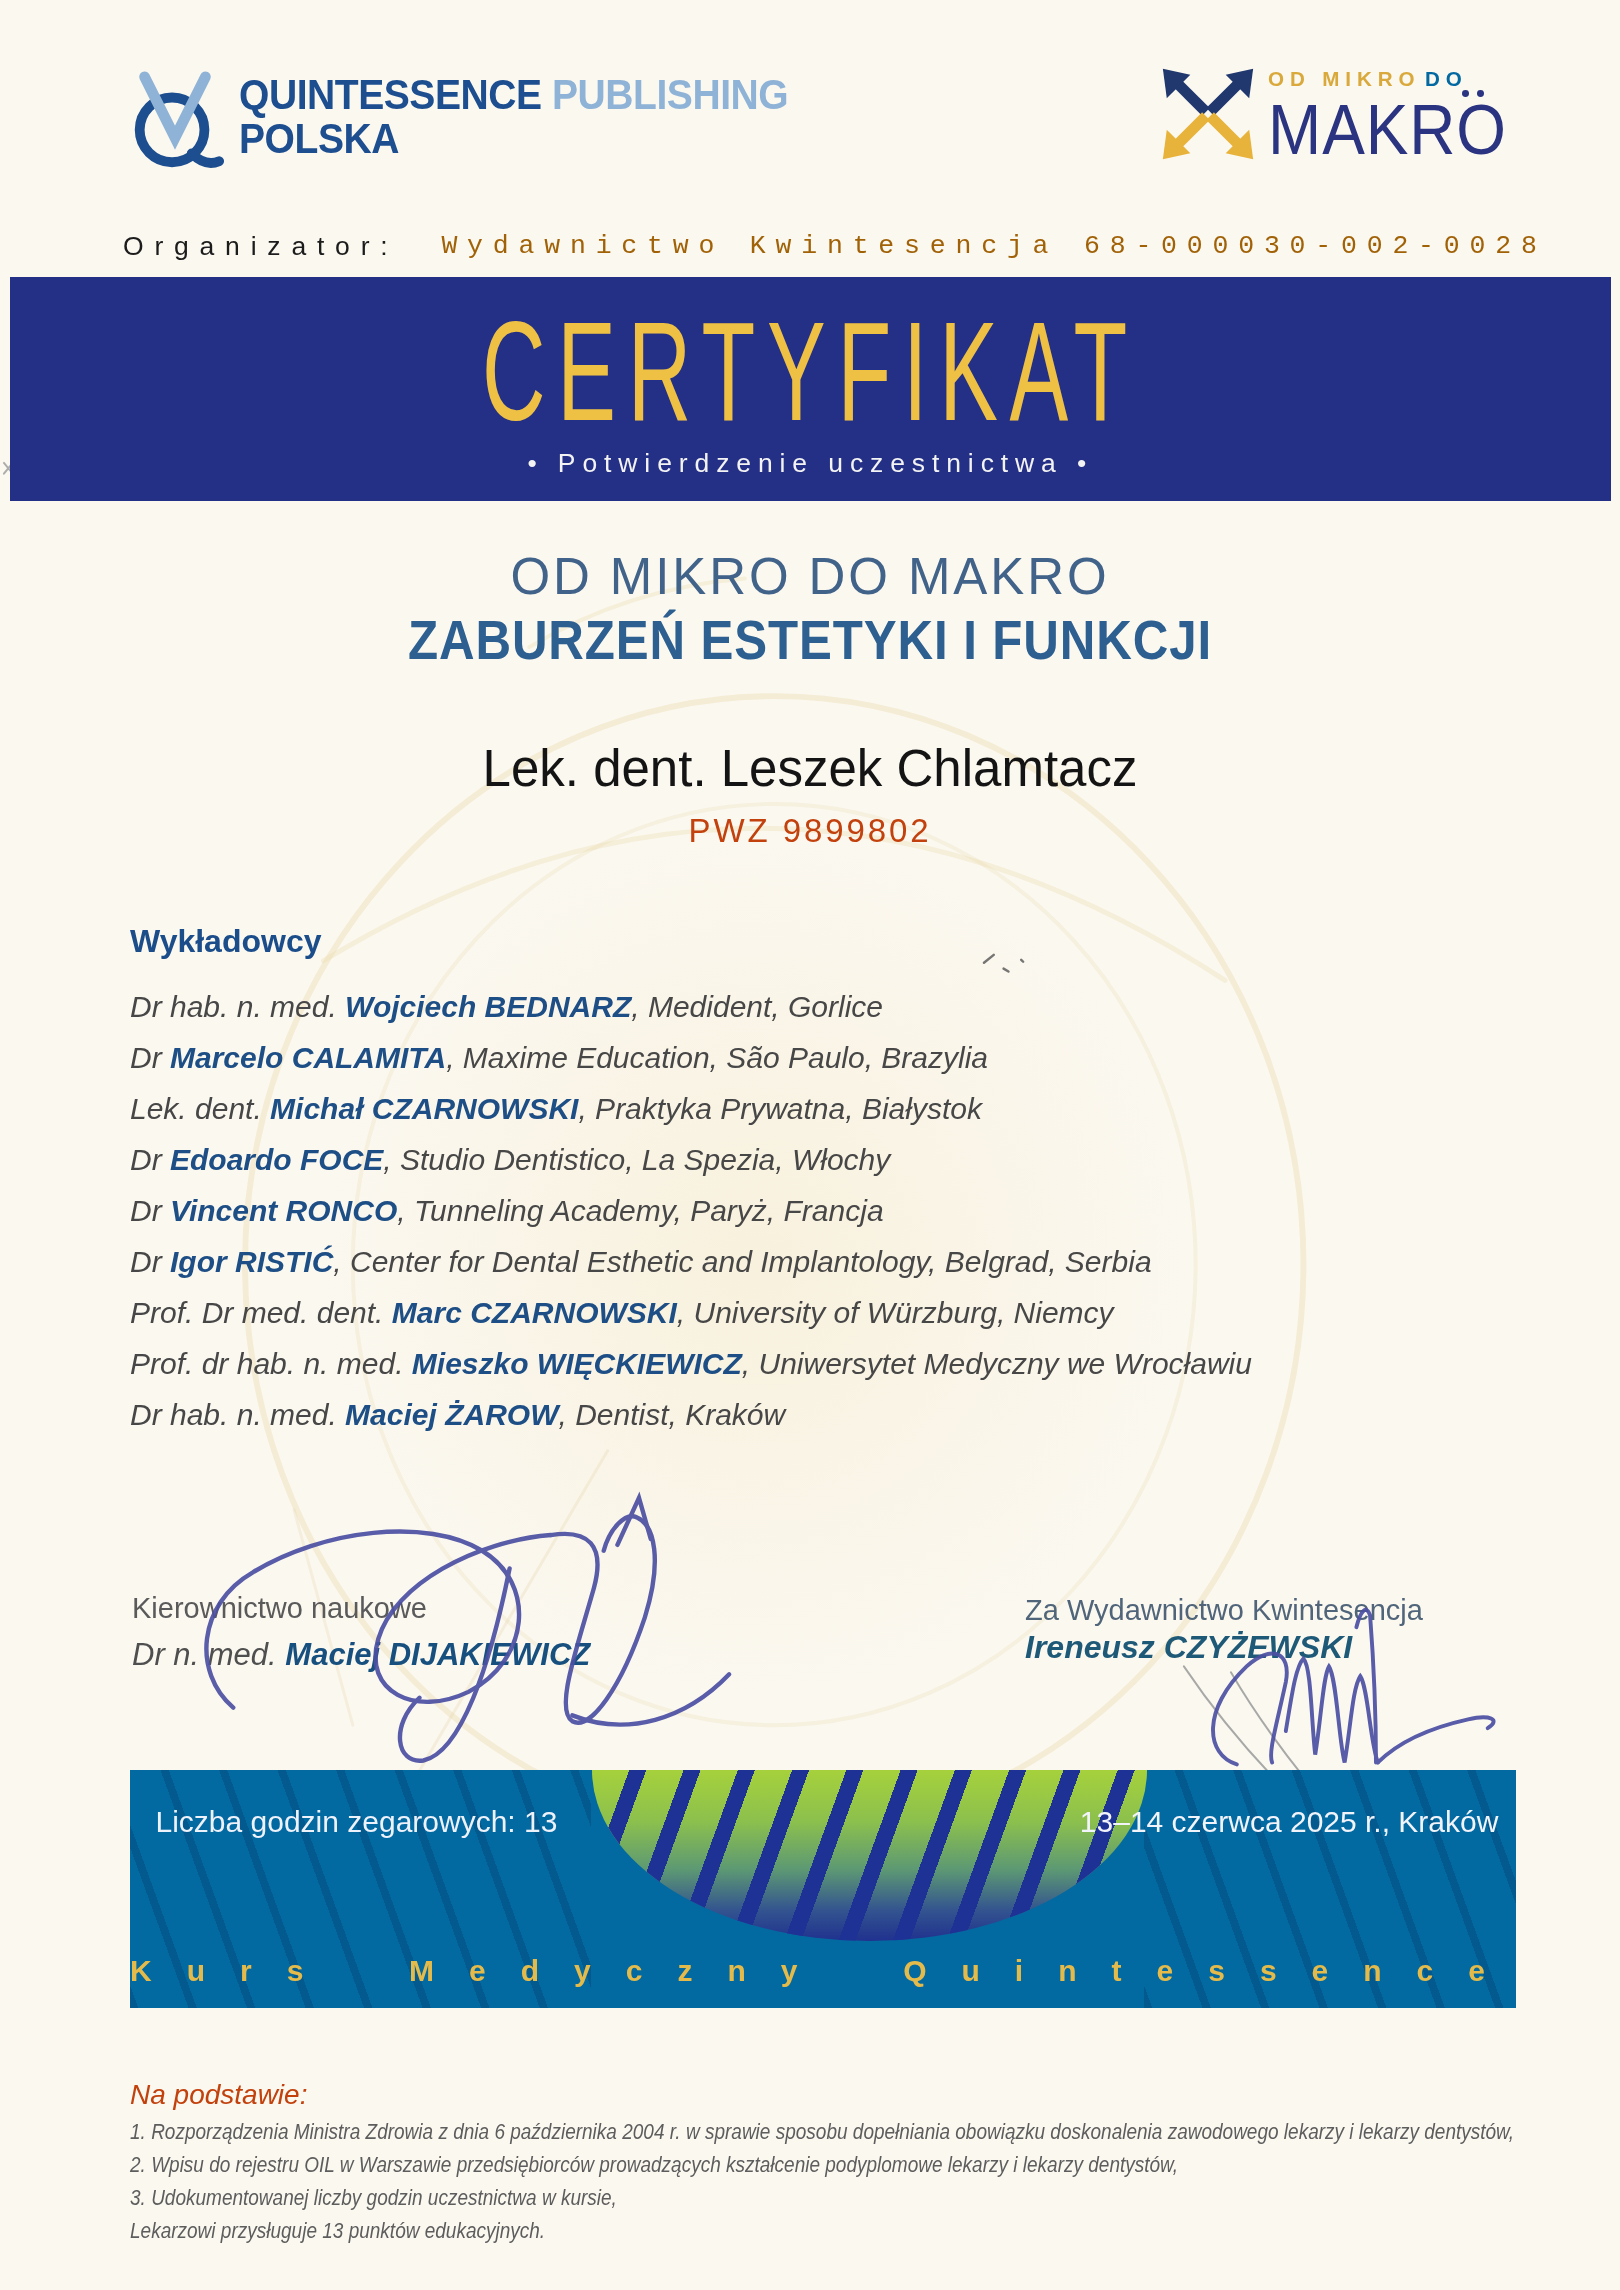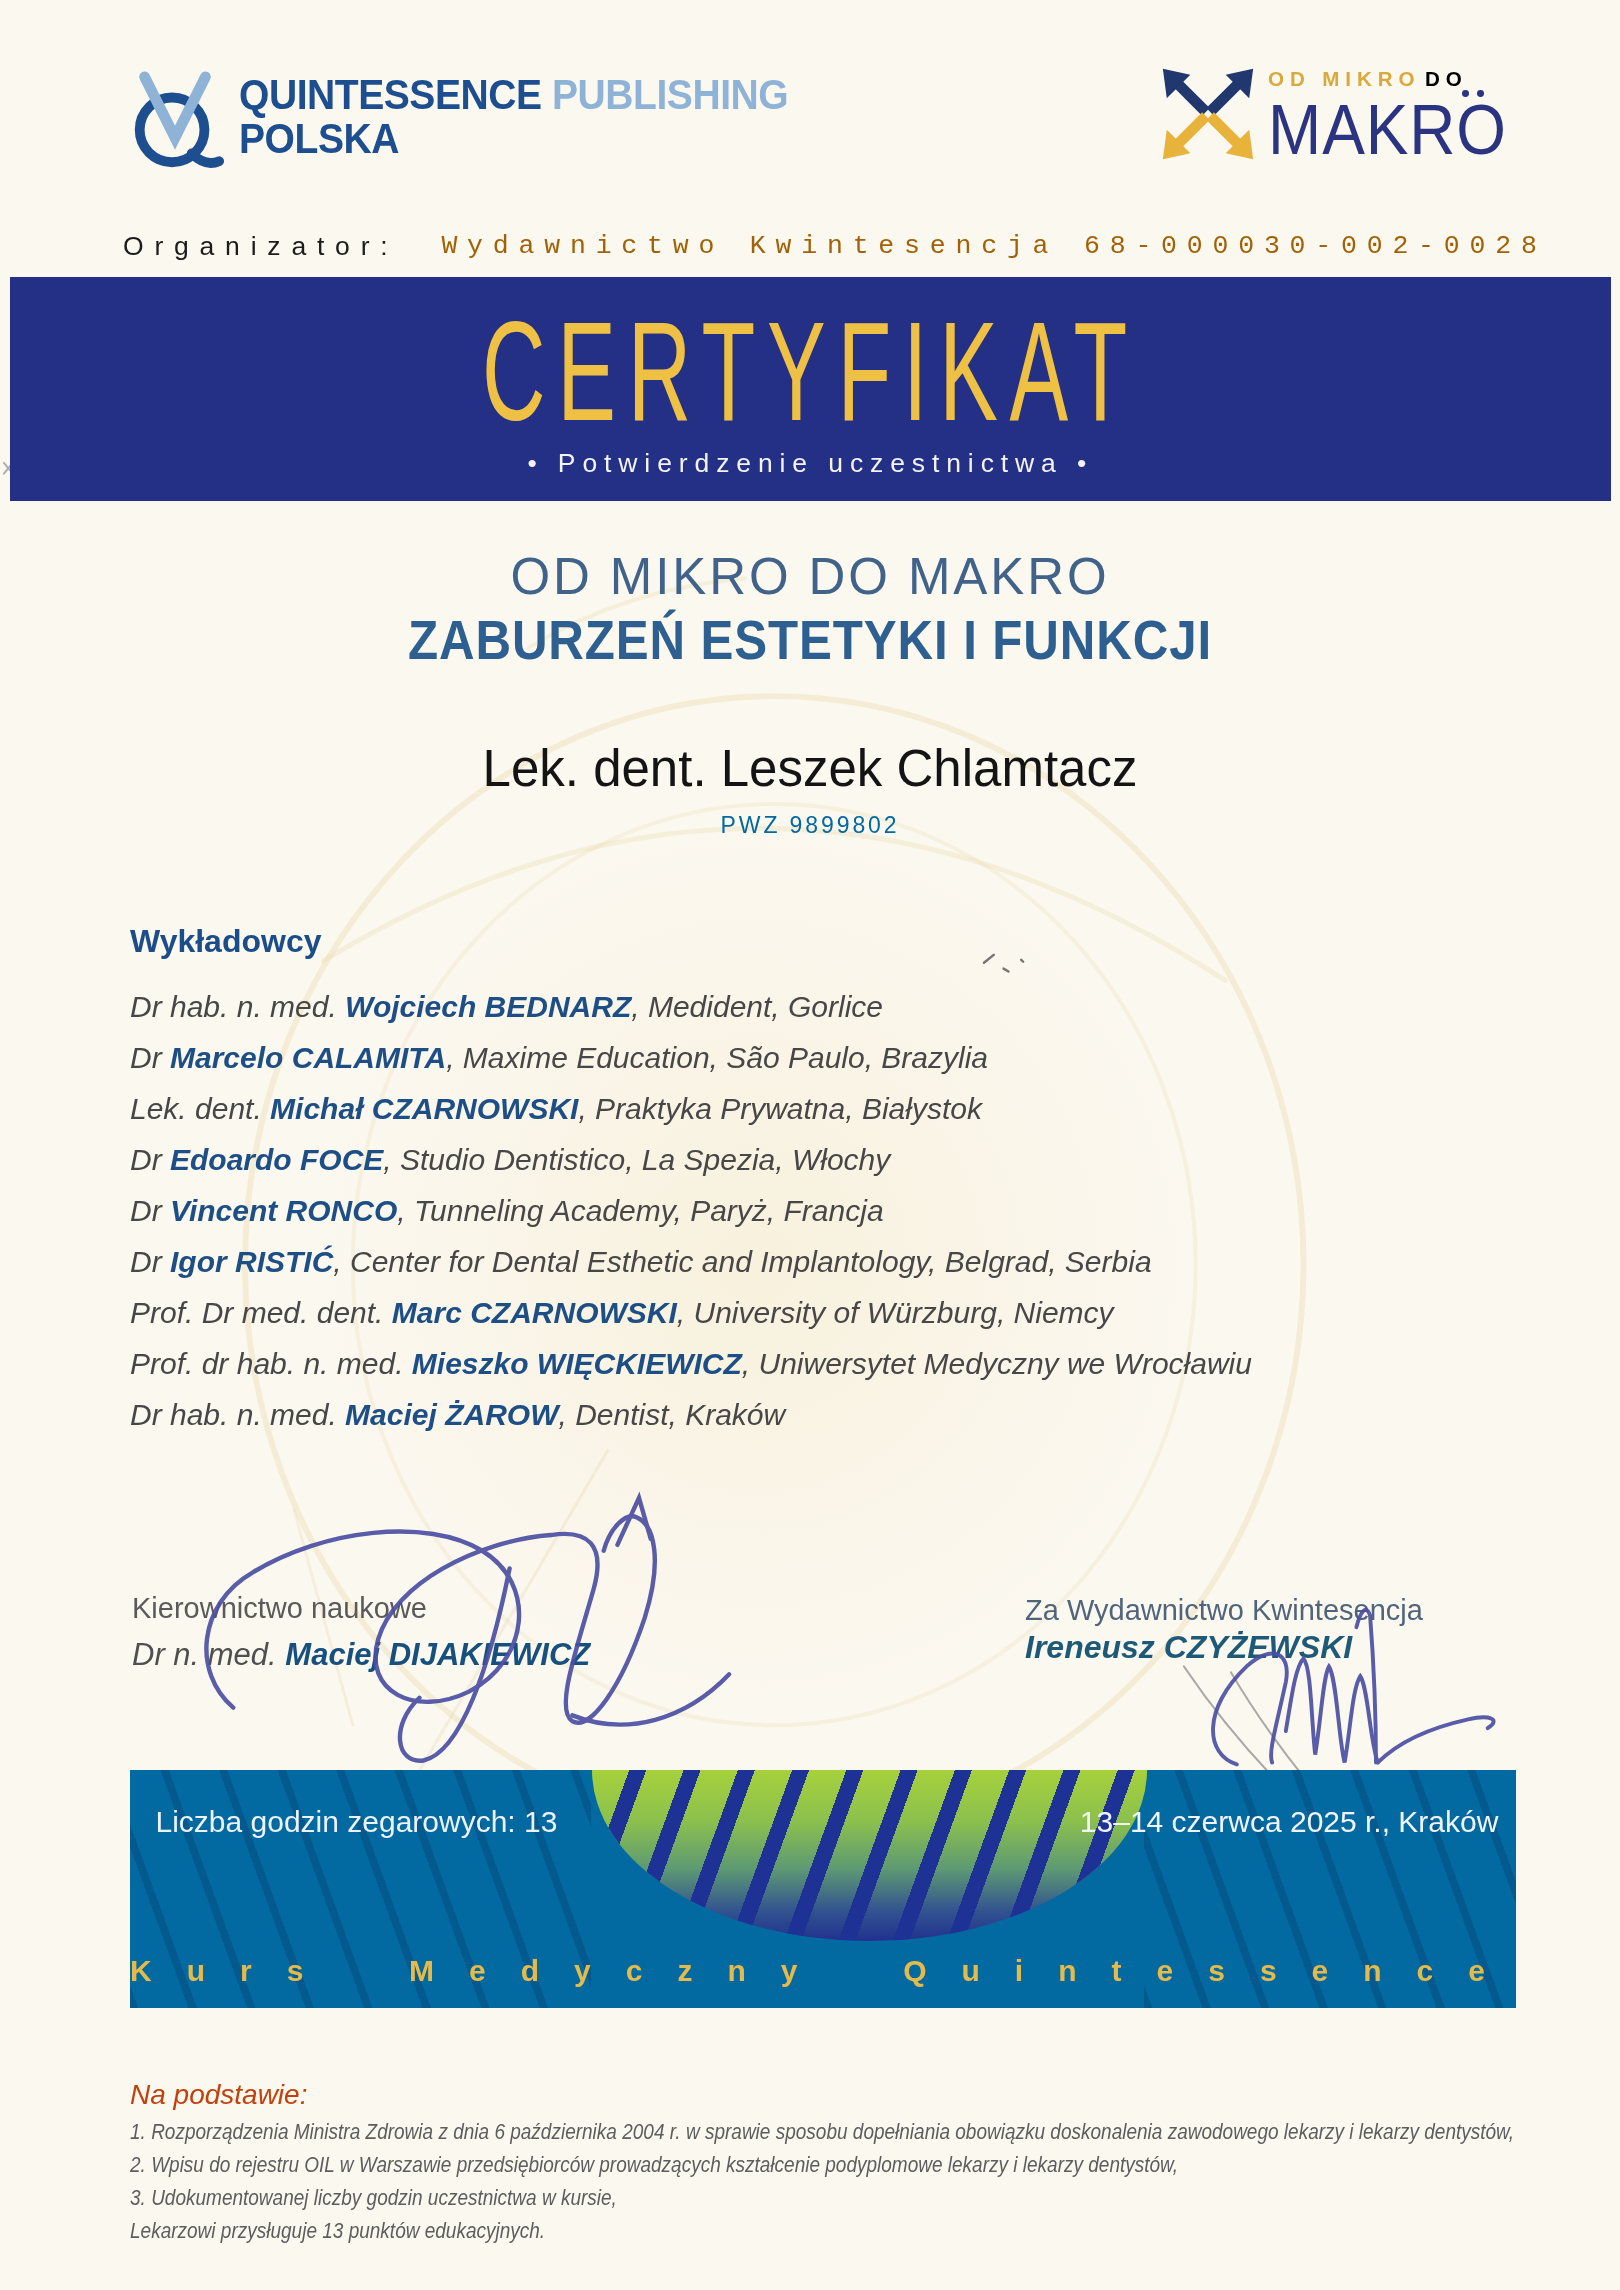--- a/index.html
+++ b/index.html
@@ -10,21 +10,21 @@
   .abs{position:absolute;}
   .z1{z-index:1;} .z2{z-index:2;} .z10{z-index:10;} .z30{z-index:30;}
   svg{display:block;}
 
   
   .logo-text{left:239px;top:73px;line-height:1.04;font-weight:bold;font-size:42px;
     letter-spacing:-0.5px;transform:scaleX(.93);transform-origin:left top;white-space:nowrap;}
   .c-navy{color:#1d4e8f;} .c-light{color:#8fb3d6;}
   .event-logo-text{left:1268px;top:67px;white-space:nowrap;}
   .ev-small{font-size:20.6px;font-weight:bold;letter-spacing:5.9px;}
-  .ev-gold{color:#d9a93c;} .ev-navy{color:#000000;}
+  .ev-gold{color:#d9a93c;} .ev-navy{color:#0369a1;}
   .ev-makro{position:absolute;left:0;top:26.5px;font-size:71px;color:#2a3480;letter-spacing:1px;
     transform:scaleX(.9);transform-origin:left top;line-height:1;}
   .makro-dots{left:1462px;top:90px;display:flex;gap:7.8px;}
   .makro-dots i{width:6.9px;height:6.9px;border-radius:50%;background:#2a3480;display:block;}
 
   .organizer{left:123px;top:231px;display:flex;gap:43px;font-size:26.5px;white-space:nowrap;}
   .org-label{color:#1c1c1c;letter-spacing:10.8px;}
   .org-value{color:#a16207;letter-spacing:9.8px;font-family:Liberation Mono, monospace;}
 
   
@@ -34,21 +34,21 @@
     transform:scale(.8,1.28);transform-origin:center top;}
   .cert-sub{position:absolute;left:0;right:0;top:171px;text-align:center;color:#f3f3f3;
     font-size:26.5px;letter-spacing:6.9px;white-space:nowrap;}
 
   
   .t-center{left:0;width:100%;text-align:center;white-space:nowrap;}
   .course1{top:547px;font-size:51px;color:#41638a;letter-spacing:2.9px;}
   .course2{top:607px;font-size:56px;font-weight:bold;color:#2d6090;letter-spacing:1px;
     transform:scaleX(.88);transform-origin:center top;}
   .pname{top:739px;font-size:51px;color:#141414;}
-  .plic{top:812px;font-size:23px;color:#0369a1;letter-spacing:2.9px;text-align:center;}
+  .plic{top:812px;font-size:33px;color:#c2410c;letter-spacing:2.9px;text-align:center;}
 
   
   .lect-head{left:130px;top:923px;font-size:32px;font-weight:bold;color:#1b4d8a;}
   .lect-list{left:130px;top:981px;}
   .lect-row{height:51px;line-height:51px;font-size:30px;font-style:italic;color:#474747;white-space:nowrap;}
   .lect-row b{color:#1d4e85;font-weight:bold;}
 
   
   .sigblock{white-space:nowrap;}
   .sig-l1{left:132px;top:1592px;font-size:29px;color:#5a5a5a;}

